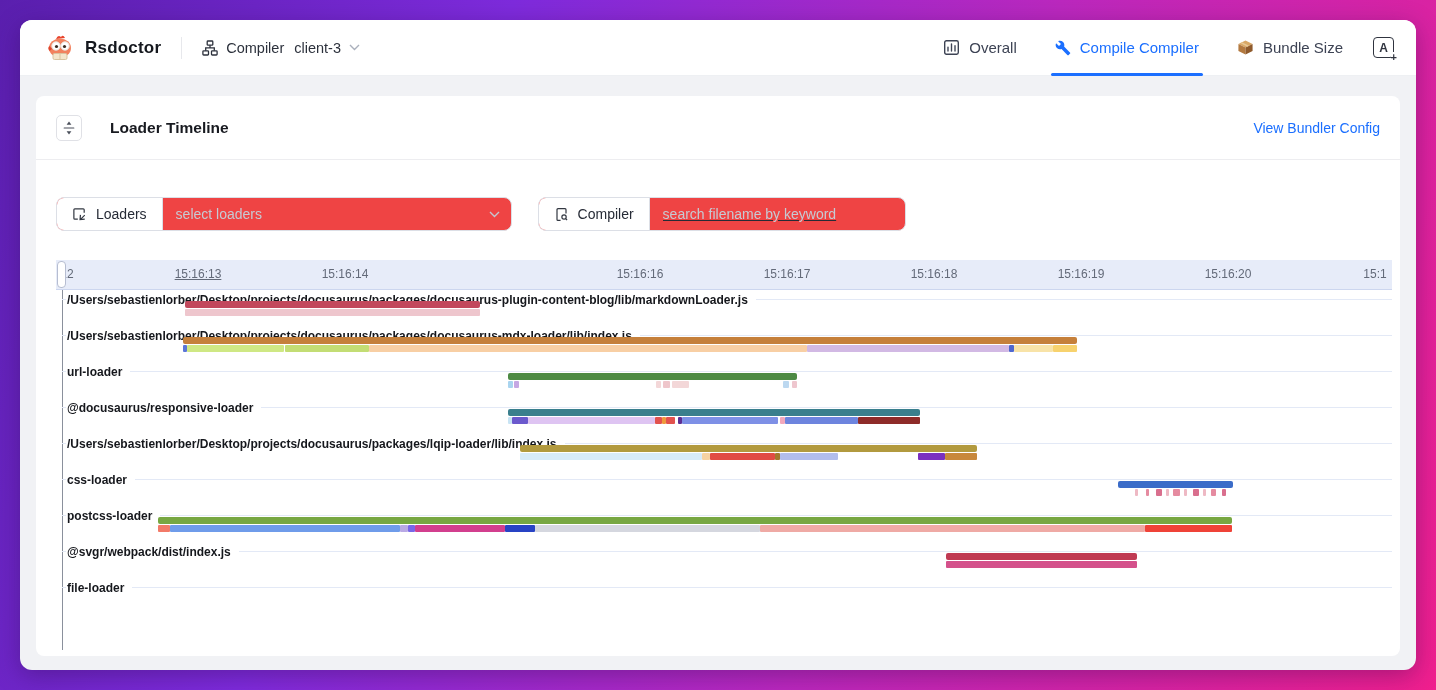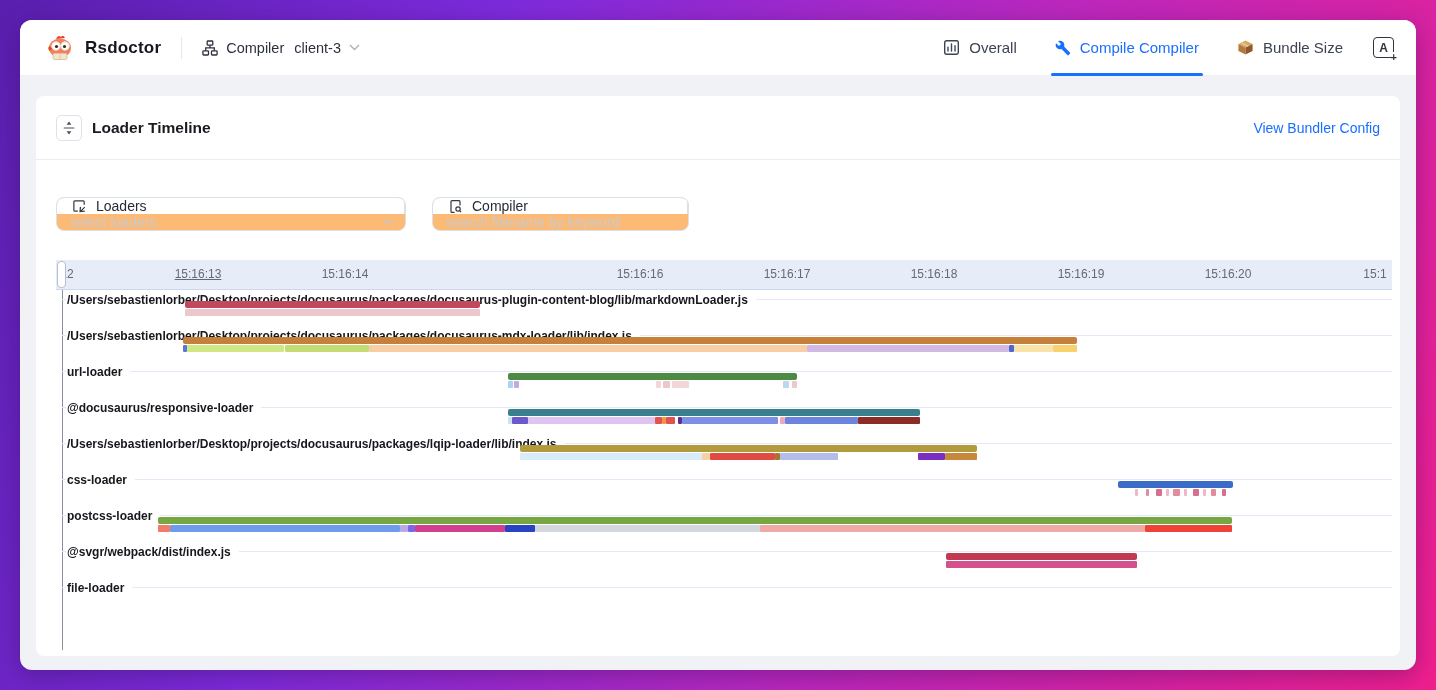--- a/index.html
+++ b/index.html
@@ -38,25 +38,25 @@
                     font-weight:bold; line-height:10px; color:#30343f; }
   
   .panel {
     position:absolute; left:16px; top:76px; width:1364px; height:560px;
     background:#fff; border-radius:8px; overflow:hidden;
   }
   .panel-header { height:64px; display:flex; align-items:center; padding:0 20px;
                   border-bottom:1px solid #ededf0; }
   .sort-btn { width:26px; height:26px; border:1px solid #e0e1e6; border-radius:5px;
               display:flex; align-items:center; justify-content:center; cursor:pointer; background:#fff; }
-  .panel-title { font-size:15.5px; font-weight:bold; color:#181a20; margin-left:10px; }
+  .panel-title { font-size:15.5px; font-weight:bold; color:#181a20; margin-left:28px; }
   .panel-link { margin-left:auto; font-size:14px; color:#1b6fff; cursor:pointer; }
   
   .filters { display:flex; gap:26px; margin:37px 0 0 20px; }
-  .fgroup { display:flex; height:34px; border:1px solid #dcdfe6; border-radius:8px; overflow:hidden; background:#fdba74;flex-direction:column; }
+  .fgroup { display:flex; height:34px; border:1px solid #dcdfe6; border-radius:8px; overflow:hidden; background:#ef4444; }
   .faddon { display:flex; align-items:center; gap:9px; padding:0 15px; border-right:1px solid #dcdfe6;
             font-size:14px; color:#262b36; background:#fff; white-space:nowrap; }
   .finput-wrap { position:relative; display:flex; align-items:center; }
   .fgroup input { border:none; outline:none; font-size:14px; color:#262b36; padding:0 28px 0 13px;
                   font-family:"Liberation Sans",sans-serif; background:transparent; }
   .fgroup input::placeholder { color:#c6cad3; }
   .fgroup .chev { position:absolute; right:11px; color:#c3c7d0; display:flex; }
   
   .chart { position:relative; margin:29px 0 0 20px; width:1336px; }
   .axis { position:relative; height:30px; background:#e7ecf9; border-bottom:1px solid #ccd6ef; overflow:hidden; }
@@ -184,21 +184,21 @@
           <span style="display:flex">
             <svg width="15" height="15" viewBox="0 0 16 16" fill="none" stroke="#333842" stroke-width="1.3">
               <path d="M12.8 7V2.8a1 1 0 0 0-1-1H4.2a1 1 0 0 0-1 1v10.4a1 1 0 0 0 1 1H7"></path>
               <circle cx="10.7" cy="10.7" r="2.3"></circle>
               <path d="M12.4 12.4l1.6 1.6"></path>
             </svg>
           </span>
           <span>Compiler</span>
         </span>
         <span class="finput-wrap">
-          <input style="width: 255px; padding-right: 13px;" placeholder="search filename by keyword">
+          <input style="width: 255px; padding-right: 13px; text-decoration: underline;" placeholder="search filename by keyword">
         </span>
       </div>
     </div>
 
     <div class="chart">
       <div class="axis">
         <div class="brush-handle"></div>
       <span class="tick first" style="left: 1px;">:12</span>
           <span class="tick" style="left: 142px; text-decoration: underline;">15:16:13</span>
           <span class="tick" style="left: 289px;">15:16:14</span>

